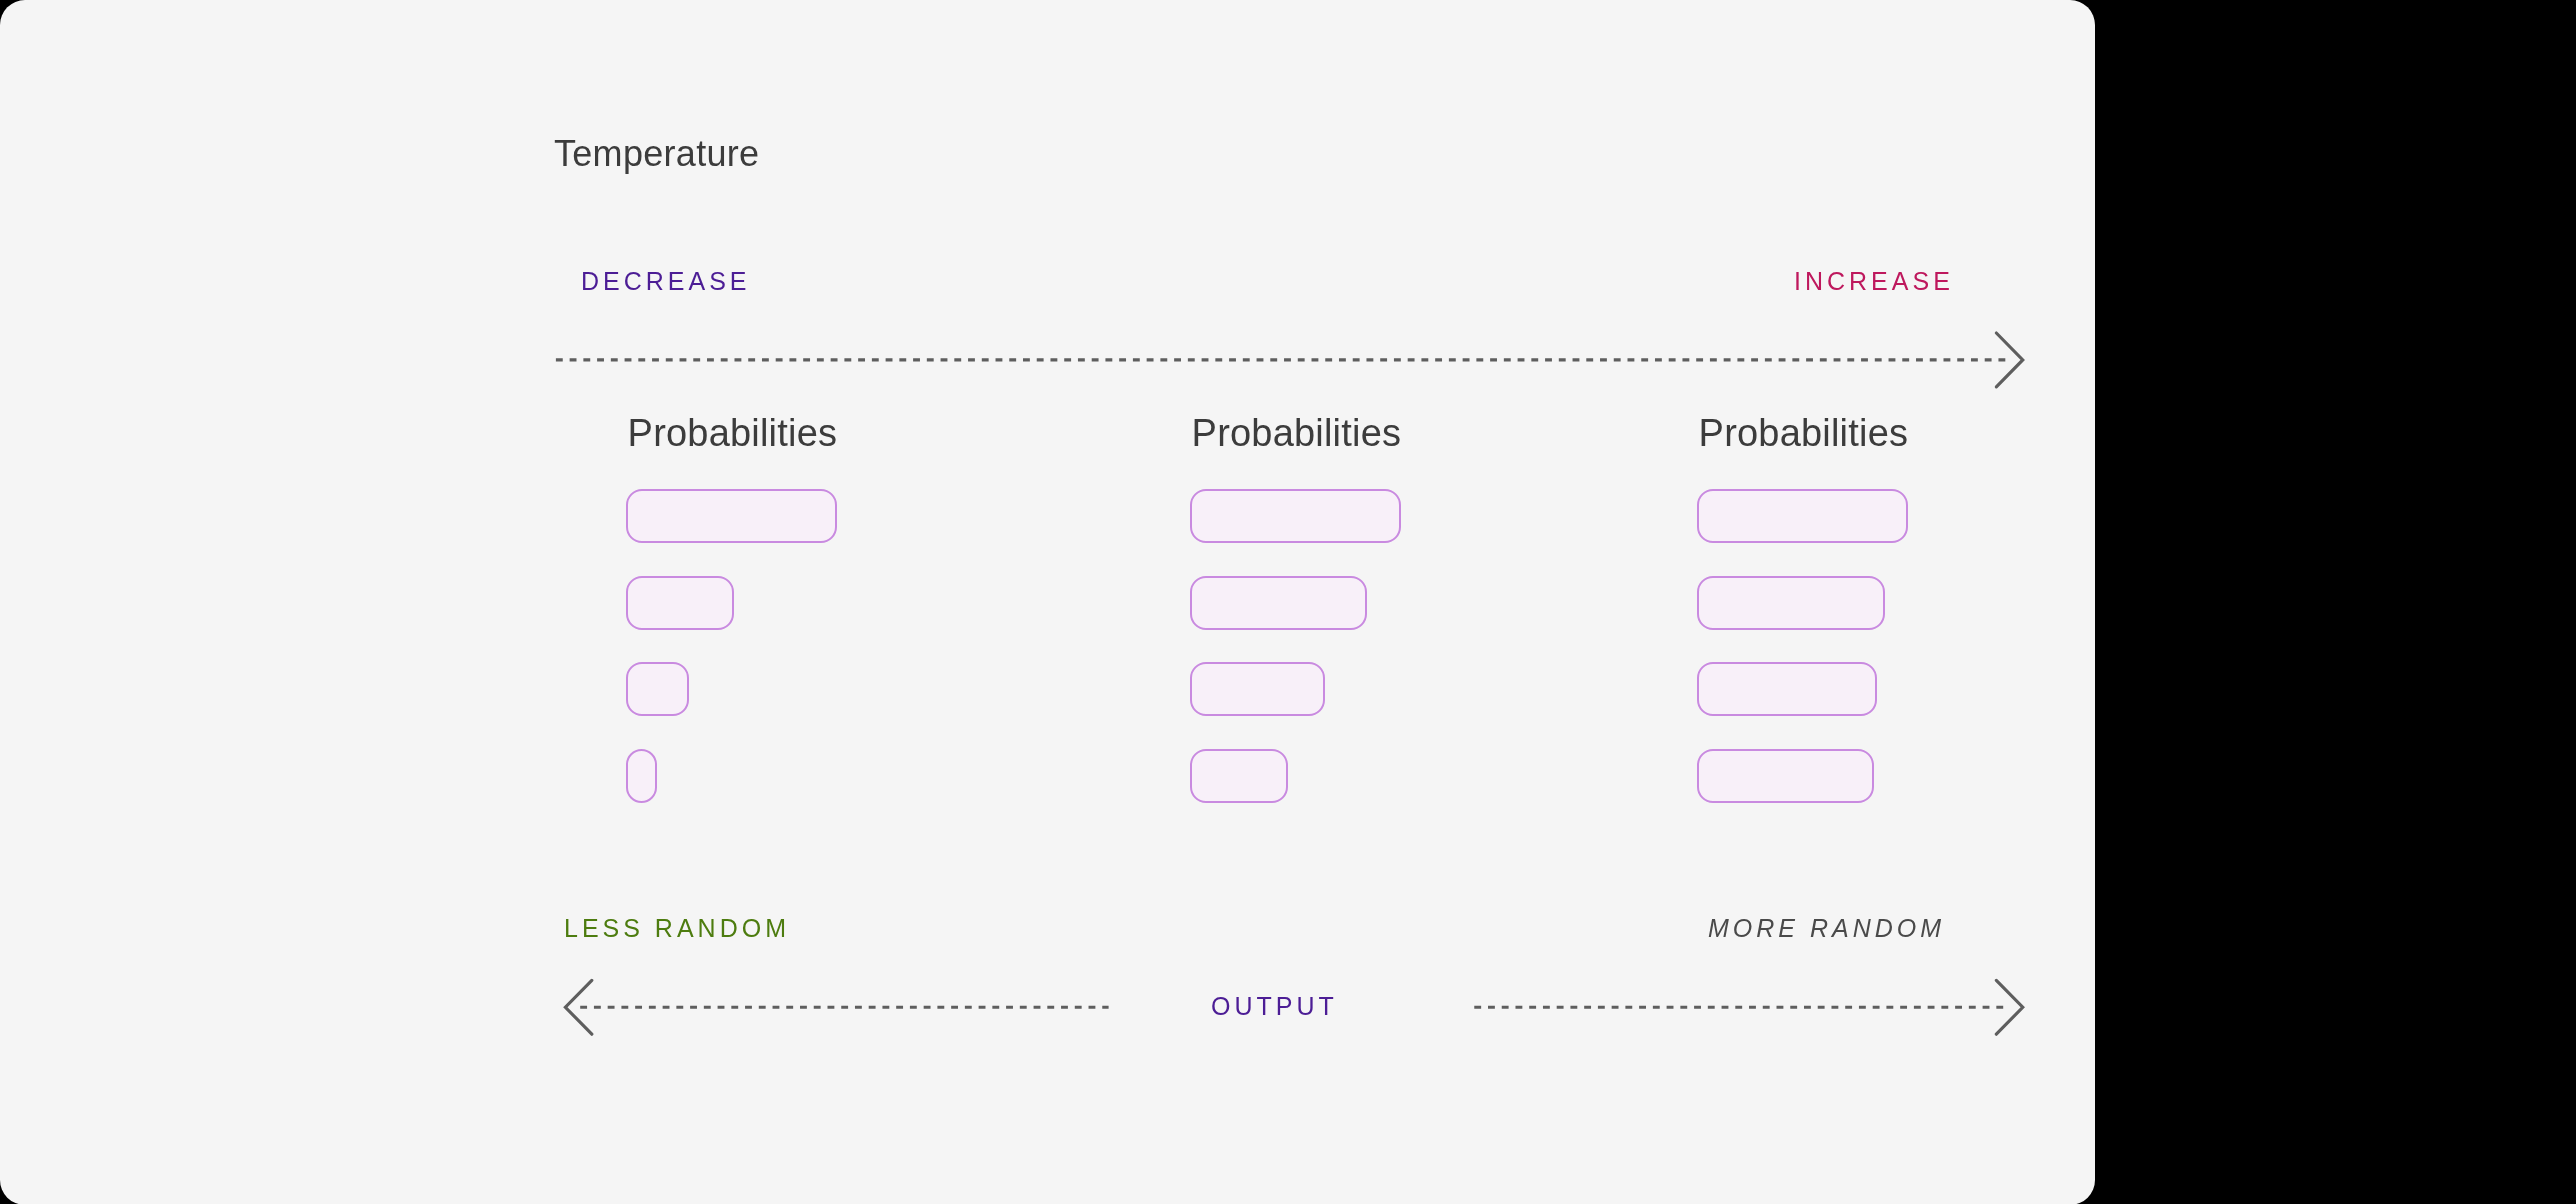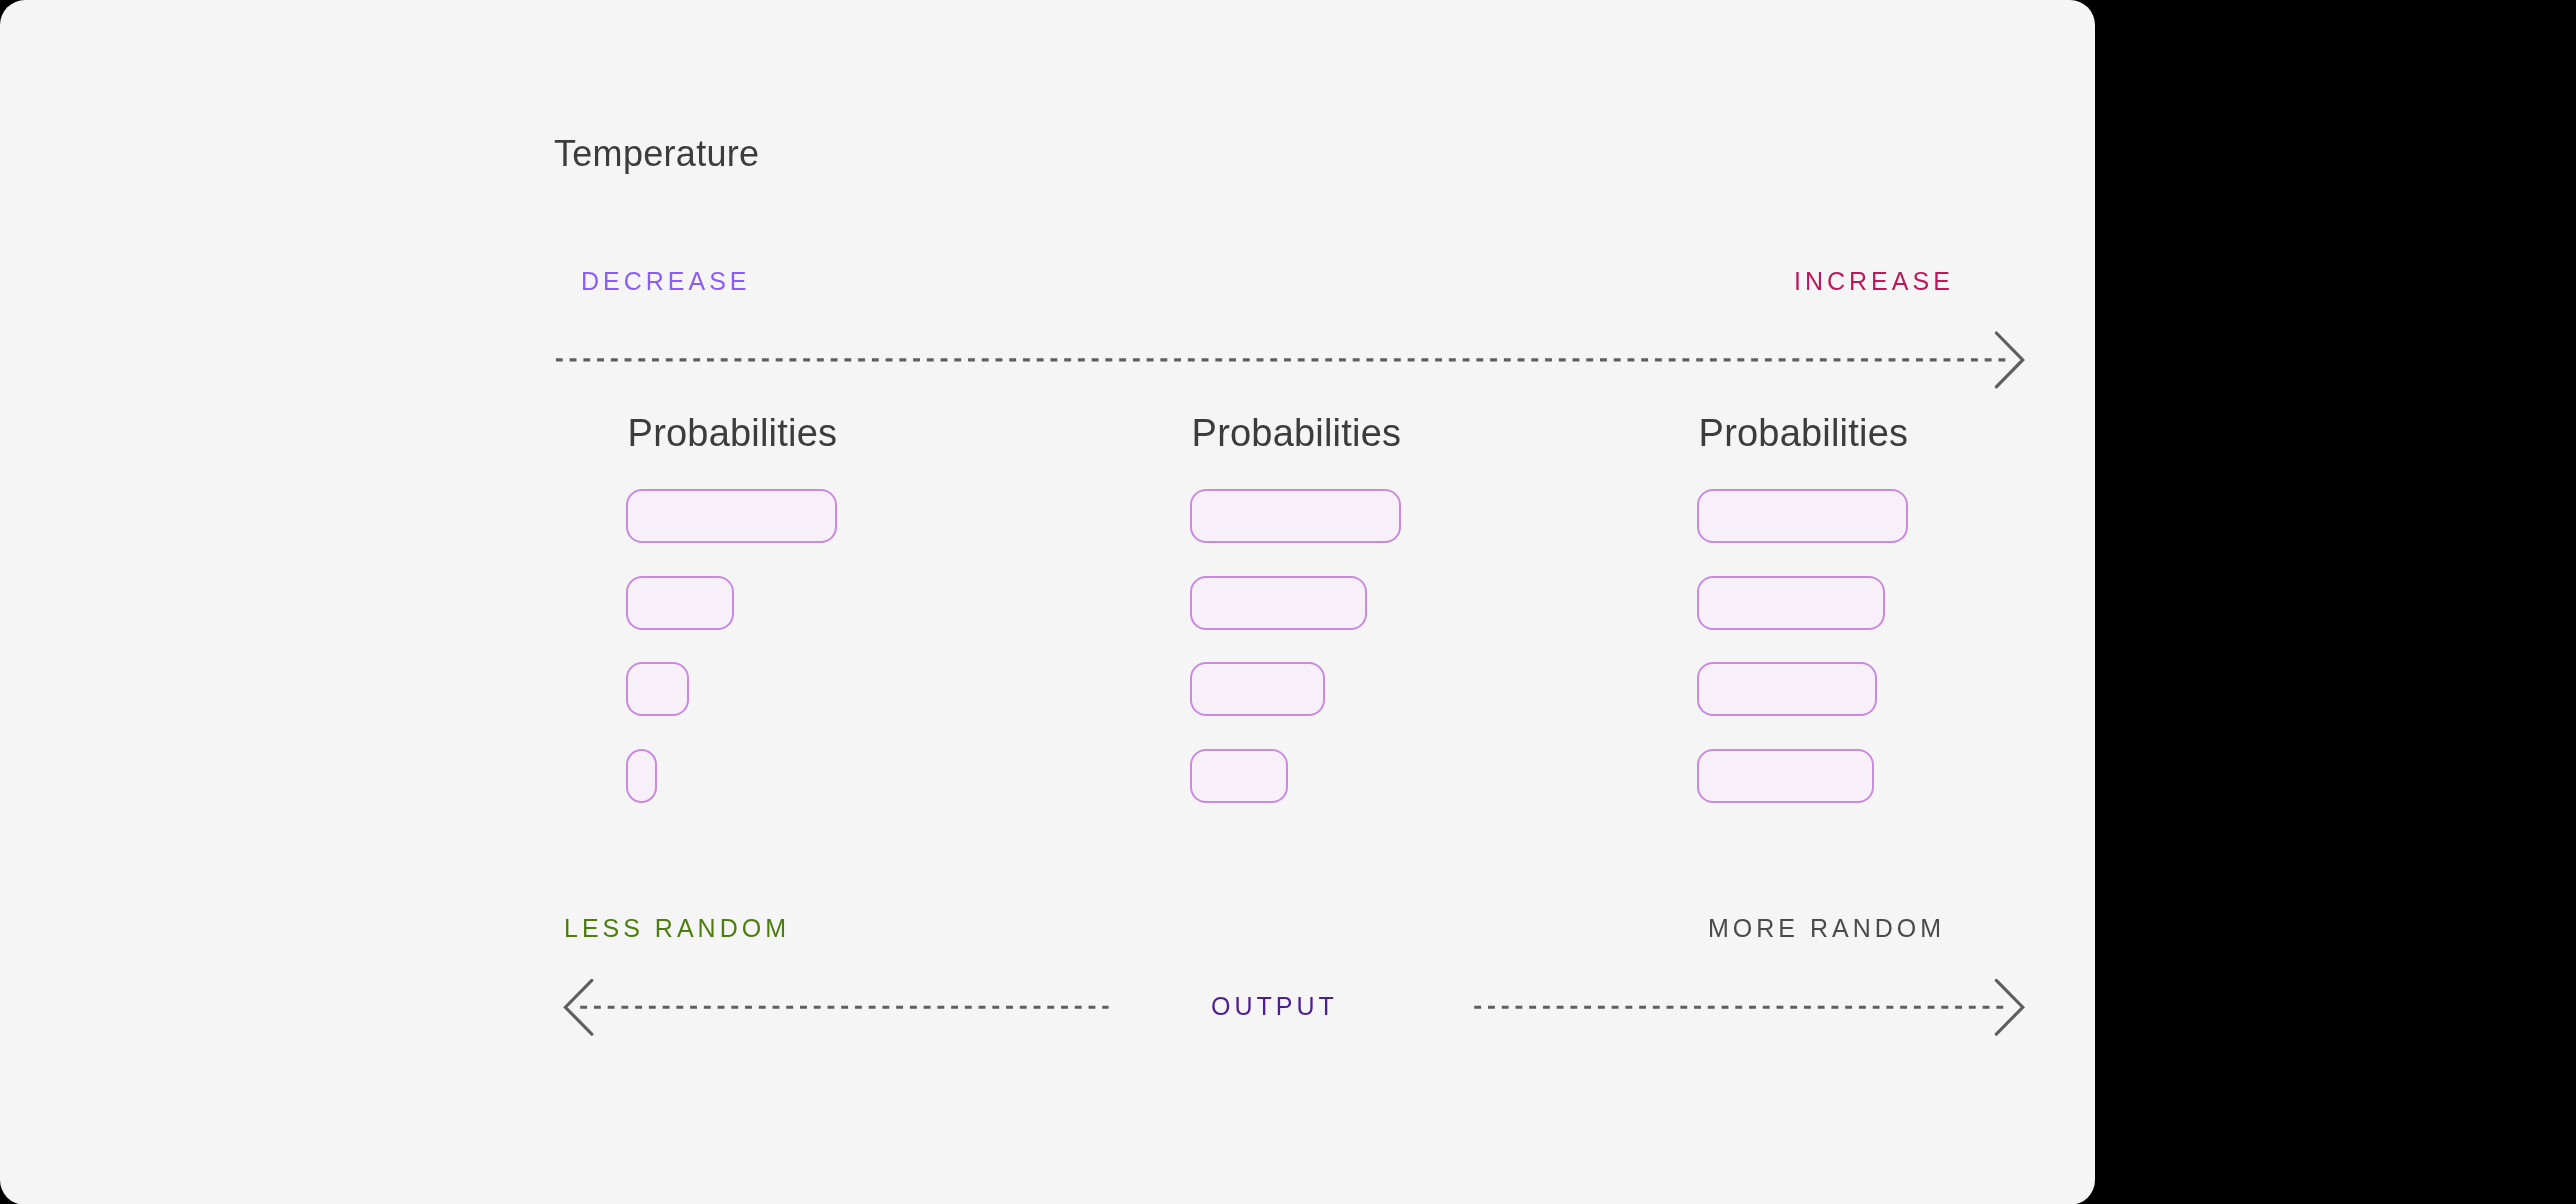--- a/index.html
+++ b/index.html
@@ -42,21 +42,21 @@
     position: absolute;
     font-size: 25px;
     font-weight: 400;
     color: #4a4a4a;
     letter-spacing: 4px;
     white-space: nowrap;
   }
   #cap-decrease { left: 581px; top: 267px; }
   #cap-increase { left: 1794px; top: 267px; }
   #cap-less     { left: 564px; top: 914px; }
-  #cap-more     { left: 1708px; top: 914px; }
+  #cap-more     { left: 1708px; top: 914px; font-style: italic; }
   #cap-output   { left: 1211px; top: 992px; letter-spacing: 4px; }
 
   
   .arrow-svg {
     position: absolute;
     overflow: visible;
   }
   #arrow-top    { left: 0px; top: 0px; }
   #arrow-left   { left: 0px; top: 0px; }
   #arrow-right  { left: 0px; top: 0px; }
@@ -93,21 +93,21 @@
   .bar.r2 { top: 173px; }
   .bar.r3 { top: 260px; }
 </style>
 </head>
 <body>
 
 <div id="card" style="background: rgb(245, 245, 245); border-radius: 25px;">
 
   <div id="title" style="color: rgb(60, 60, 60);">Temperature</div>
 
-  <div class="axis-cap" id="cap-decrease" style="color: #8b5cf6;">DECREASE</div>
+  <div class="axis-cap" id="cap-decrease" style="color: #4c1d95;">DECREASE</div>
   <div class="axis-cap" id="cap-increase" style="color: #be185d;">INCREASE</div>
 
   <svg class="arrow-svg" id="arrow-top" width="2576" height="1205" aria-hidden="true" viewBox="0 0 4875 2280">
     <line x1="1052" y1="681" x2="3800" y2="681" stroke="#5e5e5e" stroke-width="6" stroke-dasharray="13 13" stroke-linecap="butt"></line>
     <polyline points="3778,630 3828,681 3778,732" fill="none" stroke="#5e5e5e" stroke-width="6" stroke-linecap="round" stroke-linejoin="miter"></polyline>
   </svg>
 
   <div class="prob-group" id="group-0">
     <div class="prob-label" style="color: rgb(60, 60, 60);">Probabilities</div>
     <div class="bars">

